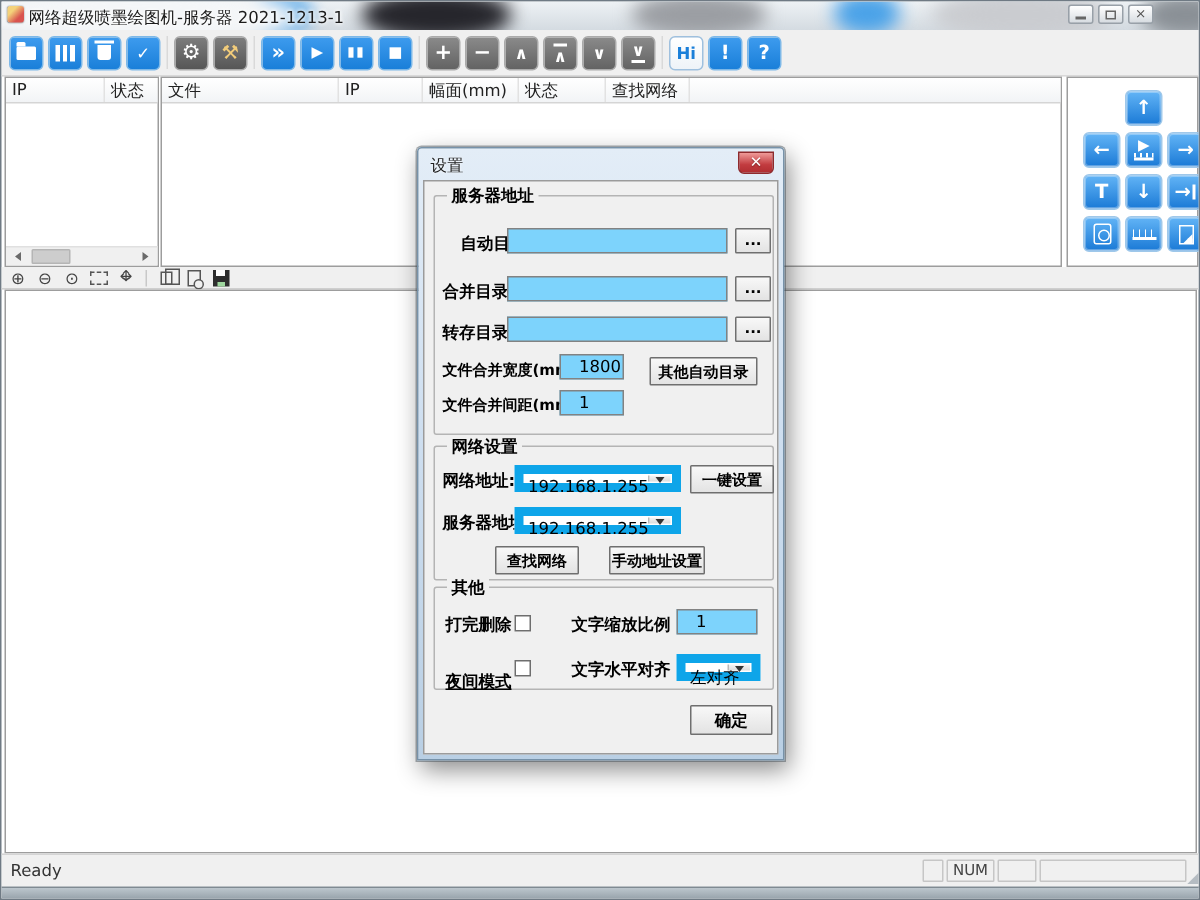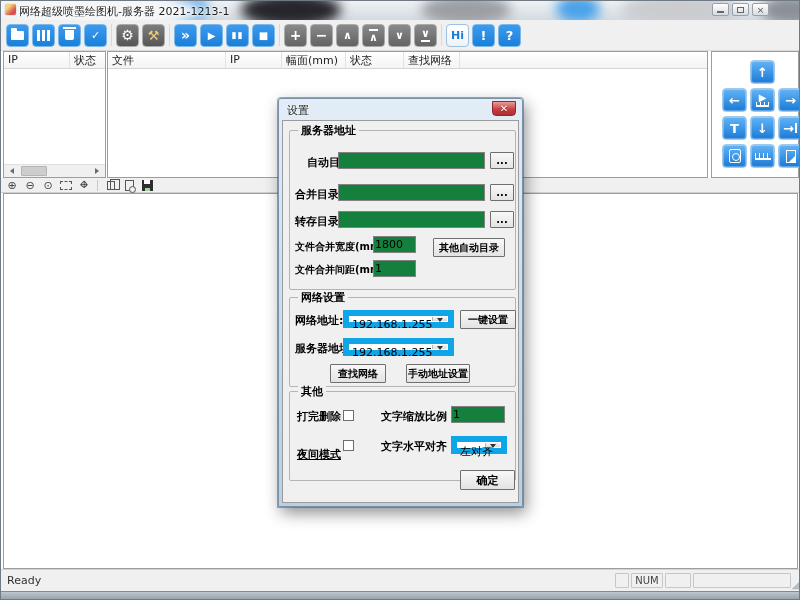--- a/index.html
+++ b/index.html
@@ -103,21 +103,21 @@
     box-shadow:0 0 0 1px rgba(60,70,80,.45), 3px 6px 16px rgba(0,0,0,.45); z-index:20; }
   .dtitle { position:absolute; left:8px; top:4px; font-size:11px; color:#1c1c1c; text-shadow:0 0 2px #fff; }
   .dclose { position:absolute; right:6px; top:2px; width:24px; height:15px;
     background:linear-gradient(#ef9a98,#c23b3f 60%,#b02e32); border:1px solid #8e2a2d; border-radius:0 0 4px 4px;
     color:#fff; font-size:10px; font-weight:bold; display:flex; align-items:center; justify-content:center; text-shadow:0 1px 1px #7a1f22; }
   .dbody { position:absolute; left:3px; right:3px; top:21px; bottom:3px; background:#f0f0f0; border:1px solid #9b9b9b; }
   .grp { position:absolute; border:1px solid #b4b4b4; border-radius:2px; }
   .glabel { position:absolute; top:-8px; left:8px; background:#f0f0f0; padding:0 3px; font-size:11px; font-weight:bold; color:#000; }
   .dlabel { position:absolute; font-size:11px; font-weight:bold; color:#000; white-space:nowrap; }
   .dlabel.small { font-size:10px; }
-  .dinput { position:absolute; background:#15803d; border:1px solid #828282; font-size:11px; padding-left:1px;
+  .dinput { position:absolute; background:#7dd3fc; border:1px solid #828282; font-size:11px; padding-left:12px;
     font-family:"DejaVu Sans","Liberation Sans",sans-serif; }
   .cbtn { position:absolute; background:linear-gradient(#f8f8f8,#e3e3e3); border:1px solid #6f6f6f; border-radius:1px;
     font-size:10px; font-weight:bold; color:#000; display:flex; align-items:center; justify-content:center; }
   .combo { position:absolute; background:#fff; border:6px solid #0ea5e9; }
   .combo .val { position:absolute; left:3px; top:2px; font-size:11px; white-space:nowrap; }
   .combo .arrow { position:absolute; right:1px; top:1px; bottom:1px; width:15px;
     background:linear-gradient(#f5f5f5,#dcdcdc); border-left:1px solid #b9b9b9; display:flex; align-items:center; justify-content:center; }
   .combo .arrow i { width:0; height:0; border:3px solid transparent; border-top:4px solid #333; margin-top:4px; }
   .chk { position:absolute; width:11px; height:11px; border:1px solid #6e6e6e; background:#fff; }
 </style>
@@ -367,21 +367,21 @@
       <div class="combo" style="left:60px;top:217px;width:111px;height:18px;">
         <span class="val">192.168.1.255</span>
         <span class="arrow">
             <i></i>
           </span>
       </div>
 
       <div class="cbtn" style="left:47px;top:243px;width:56px;height:19px;">查找网络</div>
       <div class="cbtn" style="left:123px;top:243px;width:64px;height:19px;">手动地址设置</div>
 
-      <div class="grp" style="left:6px;top:270px;width:227px;height:90px;">
+      <div class="grp" style="left:6px;top:270px;width:227px;height:69px;">
         <span class="glabel">其他</span>
       </div>
       <span class="dlabel" style="left:14px;top:288px;">打完删除</span>
       <span class="chk" style="left:60px;top:289px;"></span>
       <span class="dlabel" style="left:98px;top:288px;">文字缩放比例</span>
       <input class="dinput" style="left: 168px; top: 285px; width: 54px; height: 17px;" value="1">
 
       <span class="dlabel" style="left:14px;top:326px;text-decoration:underline;">夜间模式</span>
       <span class="chk" style="left:60px;top:319px;"></span>
       <span class="dlabel" style="left:98px;top:318px;">文字水平对齐</span>

